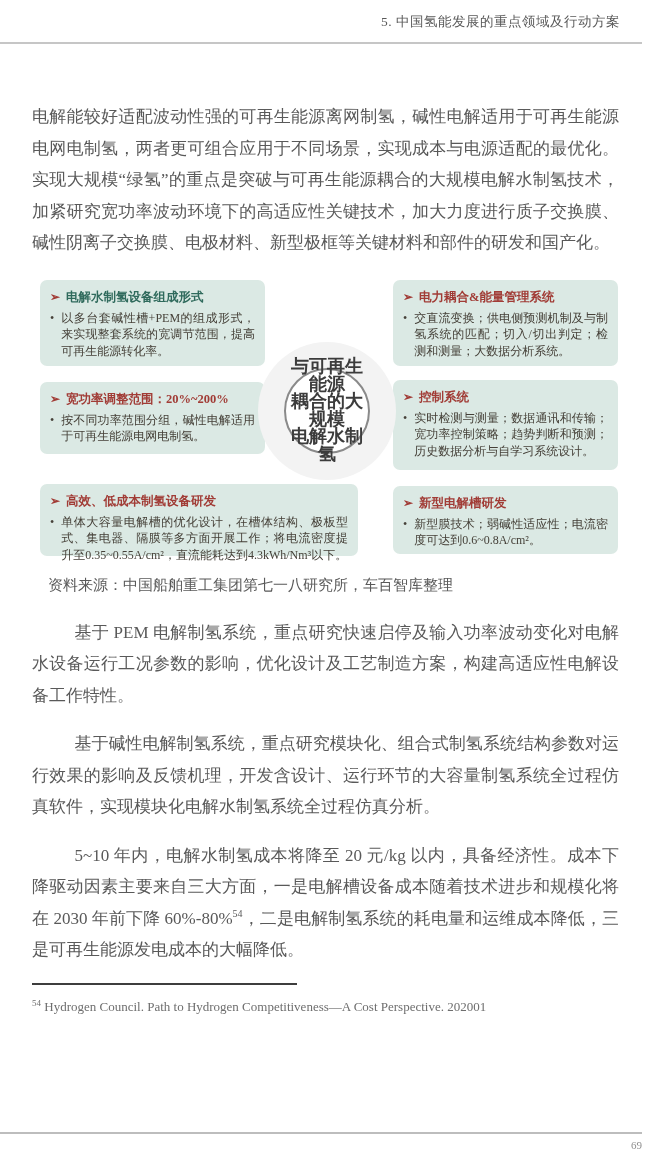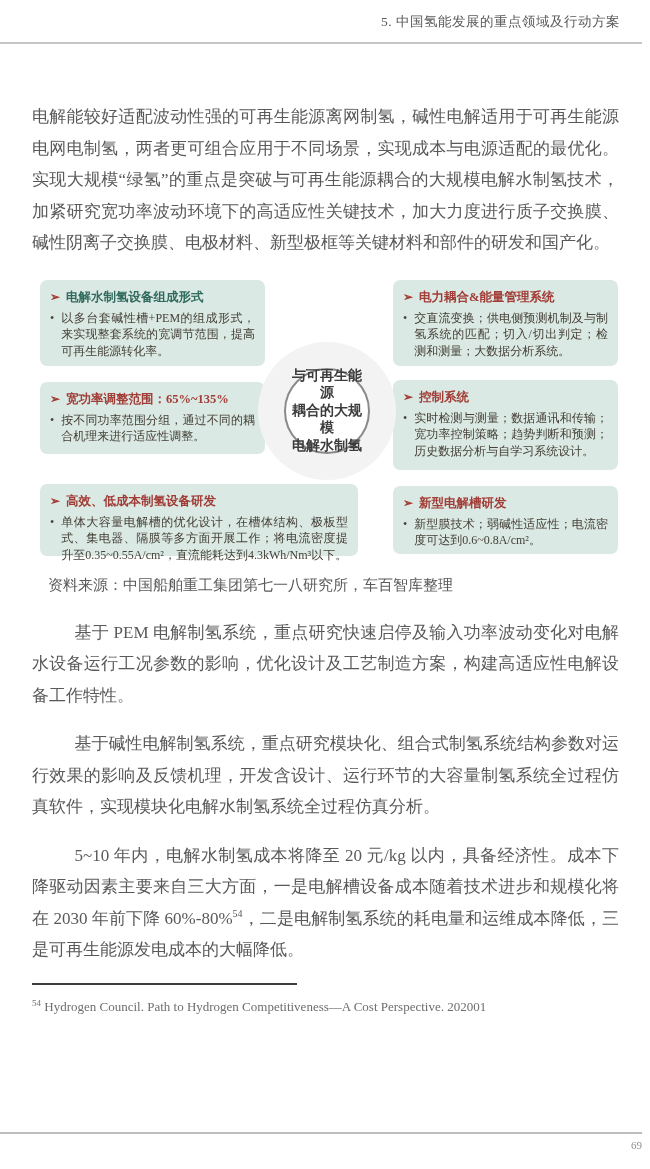--- a/index.html
+++ b/index.html
@@ -28,21 +28,21 @@
   .box-bullet{display:flex;gap:7px;margin-top:5px;font-size:12px;line-height:16.5px;color:#454038;font-weight:500;text-align:justify;}
   .box-bullet .dot{flex:0 0 auto;color:#454038;}
   .circle-outer{
     position:absolute;left:226px;top:66px;width:138px;height:138px;border-radius:50%;
     background:#f3f3f3;
   }
   .circle-inner{
     position:absolute;left:26px;top:26px;width:86px;height:86px;box-sizing:border-box;
     border:2.5px solid #8a8a8a;border-radius:50%;background:#ffffff;
     display:flex;flex-direction:column;justify-content:center;text-align:center;
-    font-size:14px;font-weight:700;color:#3c3c3c;line-height:17.5px;
+    font-size:18px;font-weight:700;color:#3c3c3c;line-height:17.5px;
   }
   .source-line{font-size:15px;color:#595959;margin:10px 0 22px 16px;}
   
   .footnote{margin-top:16px;}
   .footnote-rule{width:265px;border-top:2px solid #3d3d3d;margin-bottom:9px;}
   .footnote-text{font-size:13px;color:#6e6e6e;line-height:18px;}
   .footnote-text sup{font-size:9px;color:#6e6e6e;}
   p.body sup{font-size:10px;line-height:0;}
   
   .footer-rule{position:absolute;top:1132px;left:0;right:8px;border-top:2px solid #bdbdbd;}
@@ -81,25 +81,25 @@
         </div>
         <div class="box-bullet">
           <span class="dot">•</span>
           <span>交直流变换；供电侧预测机制及与制氢系统的匹配；切入/切出判定；检测和测量；大数据分析系统。</span>
         </div>
       </div>
 
       <div class="tech-box" style="left:8px;top:106px;height:72px;">
         <div class="box-title">
           <span class="arrow">➢</span>
-          <span class="t-red">宽功率调整范围：65%~135%</span>
+          <span class="t-red">宽功率调整范围：20%~200%</span>
         </div>
         <div class="box-bullet">
           <span class="dot">•</span>
-          <span>按不同功率范围分组，通过不同的耦合机理来进行适应性调整。</span>
+          <span>按不同功率范围分组，碱性电解适用于可再生能源电网电制氢。</span>
         </div>
       </div>
 
       <div class="tech-box" style="left:361px;top:104px;height:90px;">
         <div class="box-title">
           <span class="arrow">➢</span>
           <span class="t-red">控制系统</span>
         </div>
         <div class="box-bullet">
           <span class="dot">•</span>

